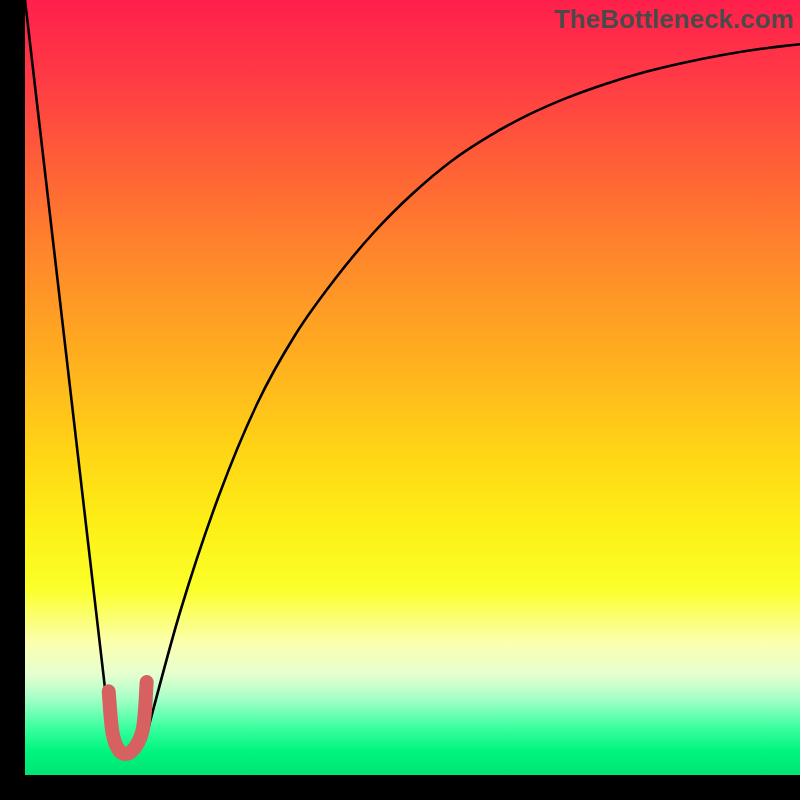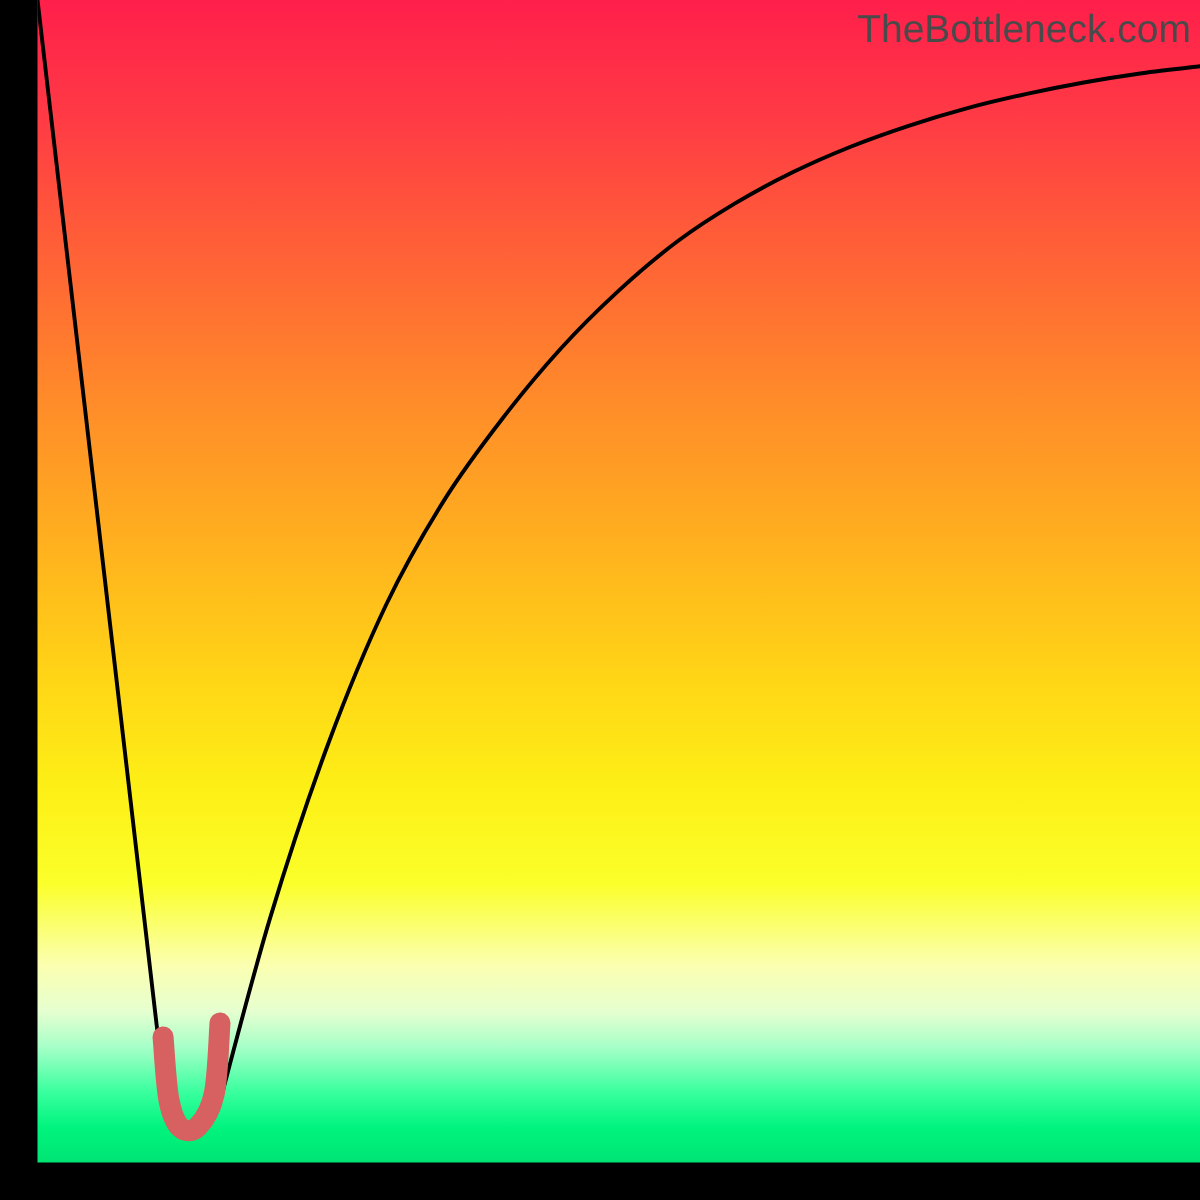--- a/index.html
+++ b/index.html
@@ -29,21 +29,21 @@
       #38ff9e 94%,
       #00f47e 97%,
       #00e474 100%
     );
   }
   .watermark {
     position: absolute;
     right: 6px; top: 4px;
     font-family: Arial, Helvetica, sans-serif;
     font-size: 26px;
-    font-weight: 400;
+    font-weight: 700;
     color: #4a4a4a;
     user-select: none;
   }
   svg.curves {
     position: absolute;
     left: 0; top: 0;
     width: 775px; height: 775px;
   }
 </style>
 </head>

